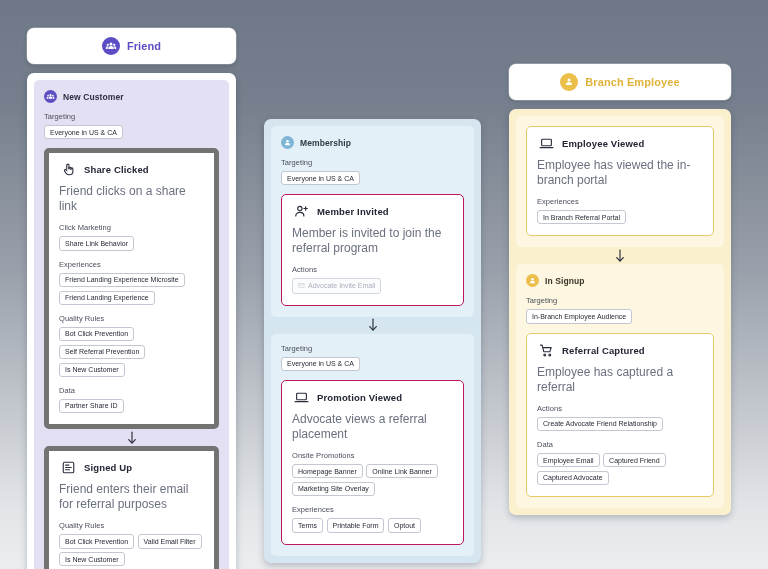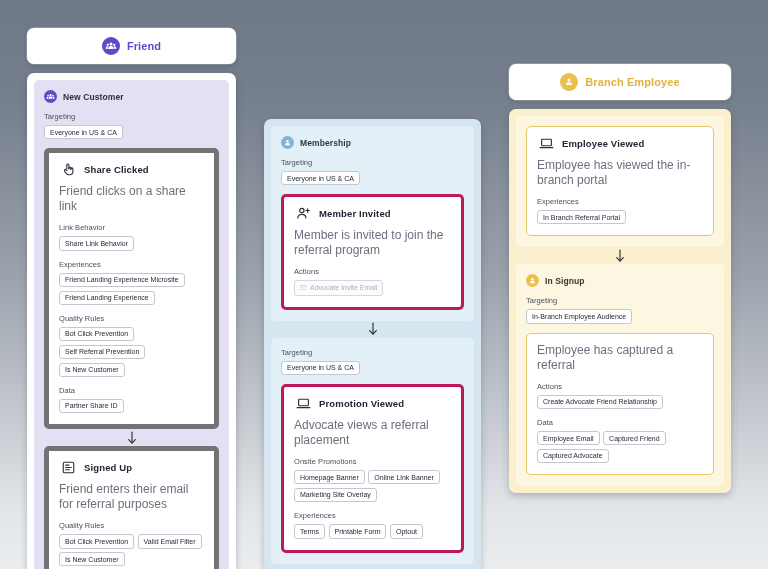--- a/index.html
+++ b/index.html
@@ -78,21 +78,21 @@
   .t-friend .group { background: #e4e0f4; }
   .t-friend .node { border: 5px solid #737373; }
   .t-friend .group-title { color: #2c2f40; }
   .t-friend .g-avatar { background: #5b4ec4; }
 
   
   .t-advocate .col-header .title { color: #5d9fc4; }
   .t-advocate .avatar { background: #7fb6d6; }
   .t-advocate .col-body { background: #d6e6f0; }
   .t-advocate .group { background: #e4f0f7; }
-  .t-advocate .node { border: 3px solid #be185d; }
+  .t-advocate .node { border: 1px solid #be185d; }
   .t-advocate .group-title { color: #2c3a44; }
   .t-advocate .g-avatar { background: #7fb6d6; }
 
   
   .t-branch .col-header .title { color: #e0b33c; }
   .t-branch .avatar { background: #ecbf4a; }
   .t-branch .col-body { background: #faf0cd; }
   .t-branch .group { background: #fdf6e0; }
   .t-branch .node { border: 1px solid #e8c96a; }
   .t-branch .group-title { color: #3a3528; }
@@ -259,21 +259,21 @@
               <span class="node-icon">
                 <svg width="15" height="15" viewBox="0 0 24 24" fill="none" stroke="#2b2f3c" stroke-width="1.8" stroke-linecap="round" stroke-linejoin="round">
                   <path d="M9.2 11.2V5.1a1.75 1.75 0 1 1 3.5 0v5.3"></path>
                   <path d="M12.7 11.1v-1.2a1.6 1.6 0 0 1 3.2 0v1.5"></path>
                   <path d="M15.9 11.6v-.6a1.55 1.55 0 0 1 3.1 0v4.2c0 2.9-2.2 5.1-5.2 5.1h-1.5c-2.3 0-3.6-1-4.6-2.6l-2.1-3.5a1.6 1.6 0 0 1 2.6-1.8l1.2 1.5"></path>
                 </svg>
               </span>
               <span class="node-title">Share Clicked</span>
             </div>
             <div class="node-desc">Friend clicks on a share link</div>
-            <div class="sec-label">Link Behavior</div>
+            <div class="sec-label">Click Marketing</div>
             <div class="chips">
               <span class="chip">
                 <span>Share Link Behavior</span>
               </span>
             </div>
             <div class="sec-label">Experiences</div>
             <div class="chips">
               <span class="chip">
                 <span>Friend Landing Experience Microsite</span>
               </span>
@@ -487,20 +487,30 @@
             </span>
             <span class="group-title">In Signup</span>
           </div>
           <div class="sec-label">Targeting</div>
           <div class="chips">
             <span class="chip">
               <span>In-Branch Employee Audience</span>
             </span>
           </div>
           <div class="node">
+            <div class="node-head">
+              <span class="node-icon">
+                <svg width="15" height="15" viewBox="0 0 24 24" fill="none" stroke="#2b2f3c" stroke-width="1.8" stroke-linecap="round" stroke-linejoin="round">
+                  <path d="M2.4 3.4h2.6l1 4m0 0 1.7 6.6h9.6l2.2-6.6H6z"></path>
+                  <circle cx="9.2" cy="19" r="1.5"></circle>
+                  <circle cx="17.2" cy="19" r="1.5"></circle>
+                </svg>
+              </span>
+              <span class="node-title">Referral Captured</span>
+            </div>
             <div class="node-desc">Employee has captured a referral</div>
             <div class="sec-label">Actions</div>
             <div class="chips">
               <span class="chip">
                 <span>Create Advocate Friend Relationship</span>
               </span>
             </div>
             <div class="sec-label">Data</div>
             <div class="chips">
               <span class="chip">

